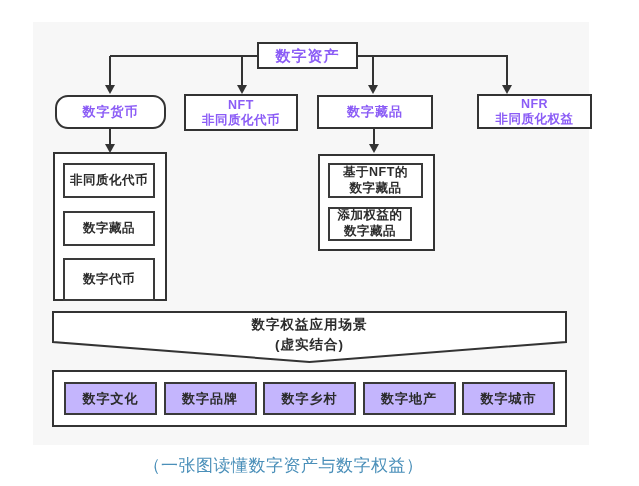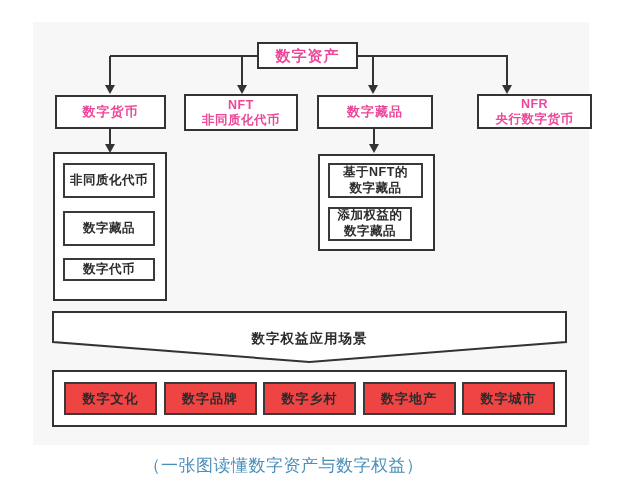--- a/index.html
+++ b/index.html
@@ -15,21 +15,21 @@
   .panel {
     position: absolute;
     left: 33px; top: 22px;
     width: 556px; height: 423px;
     background: #f7f7f7;
   }
   .node {
     position: absolute;
     background: #ffffff;
     border: 2px solid #333333;
-    color: #ec4899;
+    color: #8b5cf6;
     font-weight: 700;
     display: flex;
     flex-direction: column;
     align-items: center;
     justify-content: center;
     text-align: center;
     line-height: 1.18;
   }
   .root-node { font-size: 15px; letter-spacing: 1px; }
   .lv2 { font-size: 13px; letter-spacing: 1px; }
@@ -67,36 +67,35 @@
   .banner-wrap { position: absolute; left: 52px; top: 311px; width: 515px; height: 54px; }
   .banner-text {
     position: absolute;
     left: 0; top: 4px; width: 100%;
     text-align: center;
     color: #2b2b2b;
     font-weight: 700;
     font-size: 13.5px;
     letter-spacing: 1px;
     line-height: 1.45;
-    margin-top: 14px;
   }
   .scene-row {
     position: absolute;
     left: 52px; top: 370px;
     width: 515px; height: 57px;
     background: #ffffff;
     border: 2px solid #333333;
     display: flex;
     align-items: center;
     justify-content: space-between;
     padding: 0 10px;
   }
   .scene-box {
     width: 93px; height: 33px;
-    background: #ef4444;
+    background: #c4b5fd;
     border: 2px solid #3a3a3a;
     color: #2b2b2b;
     font-weight: 700;
     font-size: 13px;
     letter-spacing: 1px;
     display: flex;
     align-items: center;
     justify-content: center;
   }
   .caption {
@@ -134,65 +133,66 @@
   <div class="vline" style="left:109px; top:129px; height:16px;"></div>
   <div class="arrow-down" style="left:104.5px; top:144px;"></div>
 
   <div class="vline" style="left:373px; top:129px; height:16px;"></div>
   <div class="arrow-down" style="left:368.5px; top:144px;"></div>
 
   <div class="node root-node" style="left:257px; top:42px; width:101px; height:27px;">
     <span>数字资产</span>
   </div>
 
-  <div class="node lv2" style="left:55px; top:95px; width:111px; height:34px;">
+  <div class="node lv2" style="left:55px; top:95px; width:111px; height:34px;border-radius:13px;">
     <span>数字货币</span>
   </div>
 
   <div class="node lv2" style="left:184px; top:94px; width:114px; height:37px;">
     <span class="l2line">NFT</span>
     <span class="l2line">非同质化代币</span>
   </div>
 
   <div class="node lv2" style="left:317px; top:95px; width:116px; height:34px;">
     <span>数字藏品</span>
   </div>
 
   <div class="node lv2" style="left:450px; top:94px; width:115px; height:35px;margin-left:27px;">
     <span class="l2line">NFR</span>
-    <span class="l2line">央行数字货币</span>
+    <span class="l2line">非同质化权益</span>
   </div>
 
   <div class="container-box" style="left:53px; top:152px; width:114px; height:149px;"></div>
   <div class="sub-node" style="left:63px; top:163px; width:92px; height:35px;">
     <span>非同质化代币</span>
   </div>
   <div class="sub-node" style="left:63px; top:211px; width:92px; height:35px;">
     <span>数字藏品</span>
   </div>
-  <div class="sub-node" style="left:63px; top:258px; width:92px; height:23px;">
+  <div class="sub-node" style="left:63px; top:258px; width:92px; height:43px;">
     <span>数字代币</span>
   </div>
 
   <div class="container-box" style="left:318px; top:154px; width:117px; height:97px;"></div>
   <div class="sub-node" style="left:328px; top:163px; width:95px; height:35px;">
     <span>基于NFT的</span>
     <span>数字藏品</span>
   </div>
   <div class="sub-node" style="left:328px; top:207px; width:84px; height:34px;text-align:center;">
     <span>添加权益的</span>
     <span>数字藏品</span>
   </div>
 
   <div class="banner-wrap">
     <svg width="515" height="54" viewBox="0 0 515 54">
       <polygon points="1,1 514,1 514,31 257.5,51 1,31" fill="#ffffff" stroke="#333333" stroke-width="2"></polygon>
     </svg>
     <div class="banner-text">
       <div>数字权益应用场景</div>
+      <div>(虚实结合)</div>
     </div>
   </div>
 
   <div class="scene-row">
     <div class="scene-box">
       <span>数字文化</span>
     </div>
     <div class="scene-box">
       <span>数字品牌</span>
     </div>

